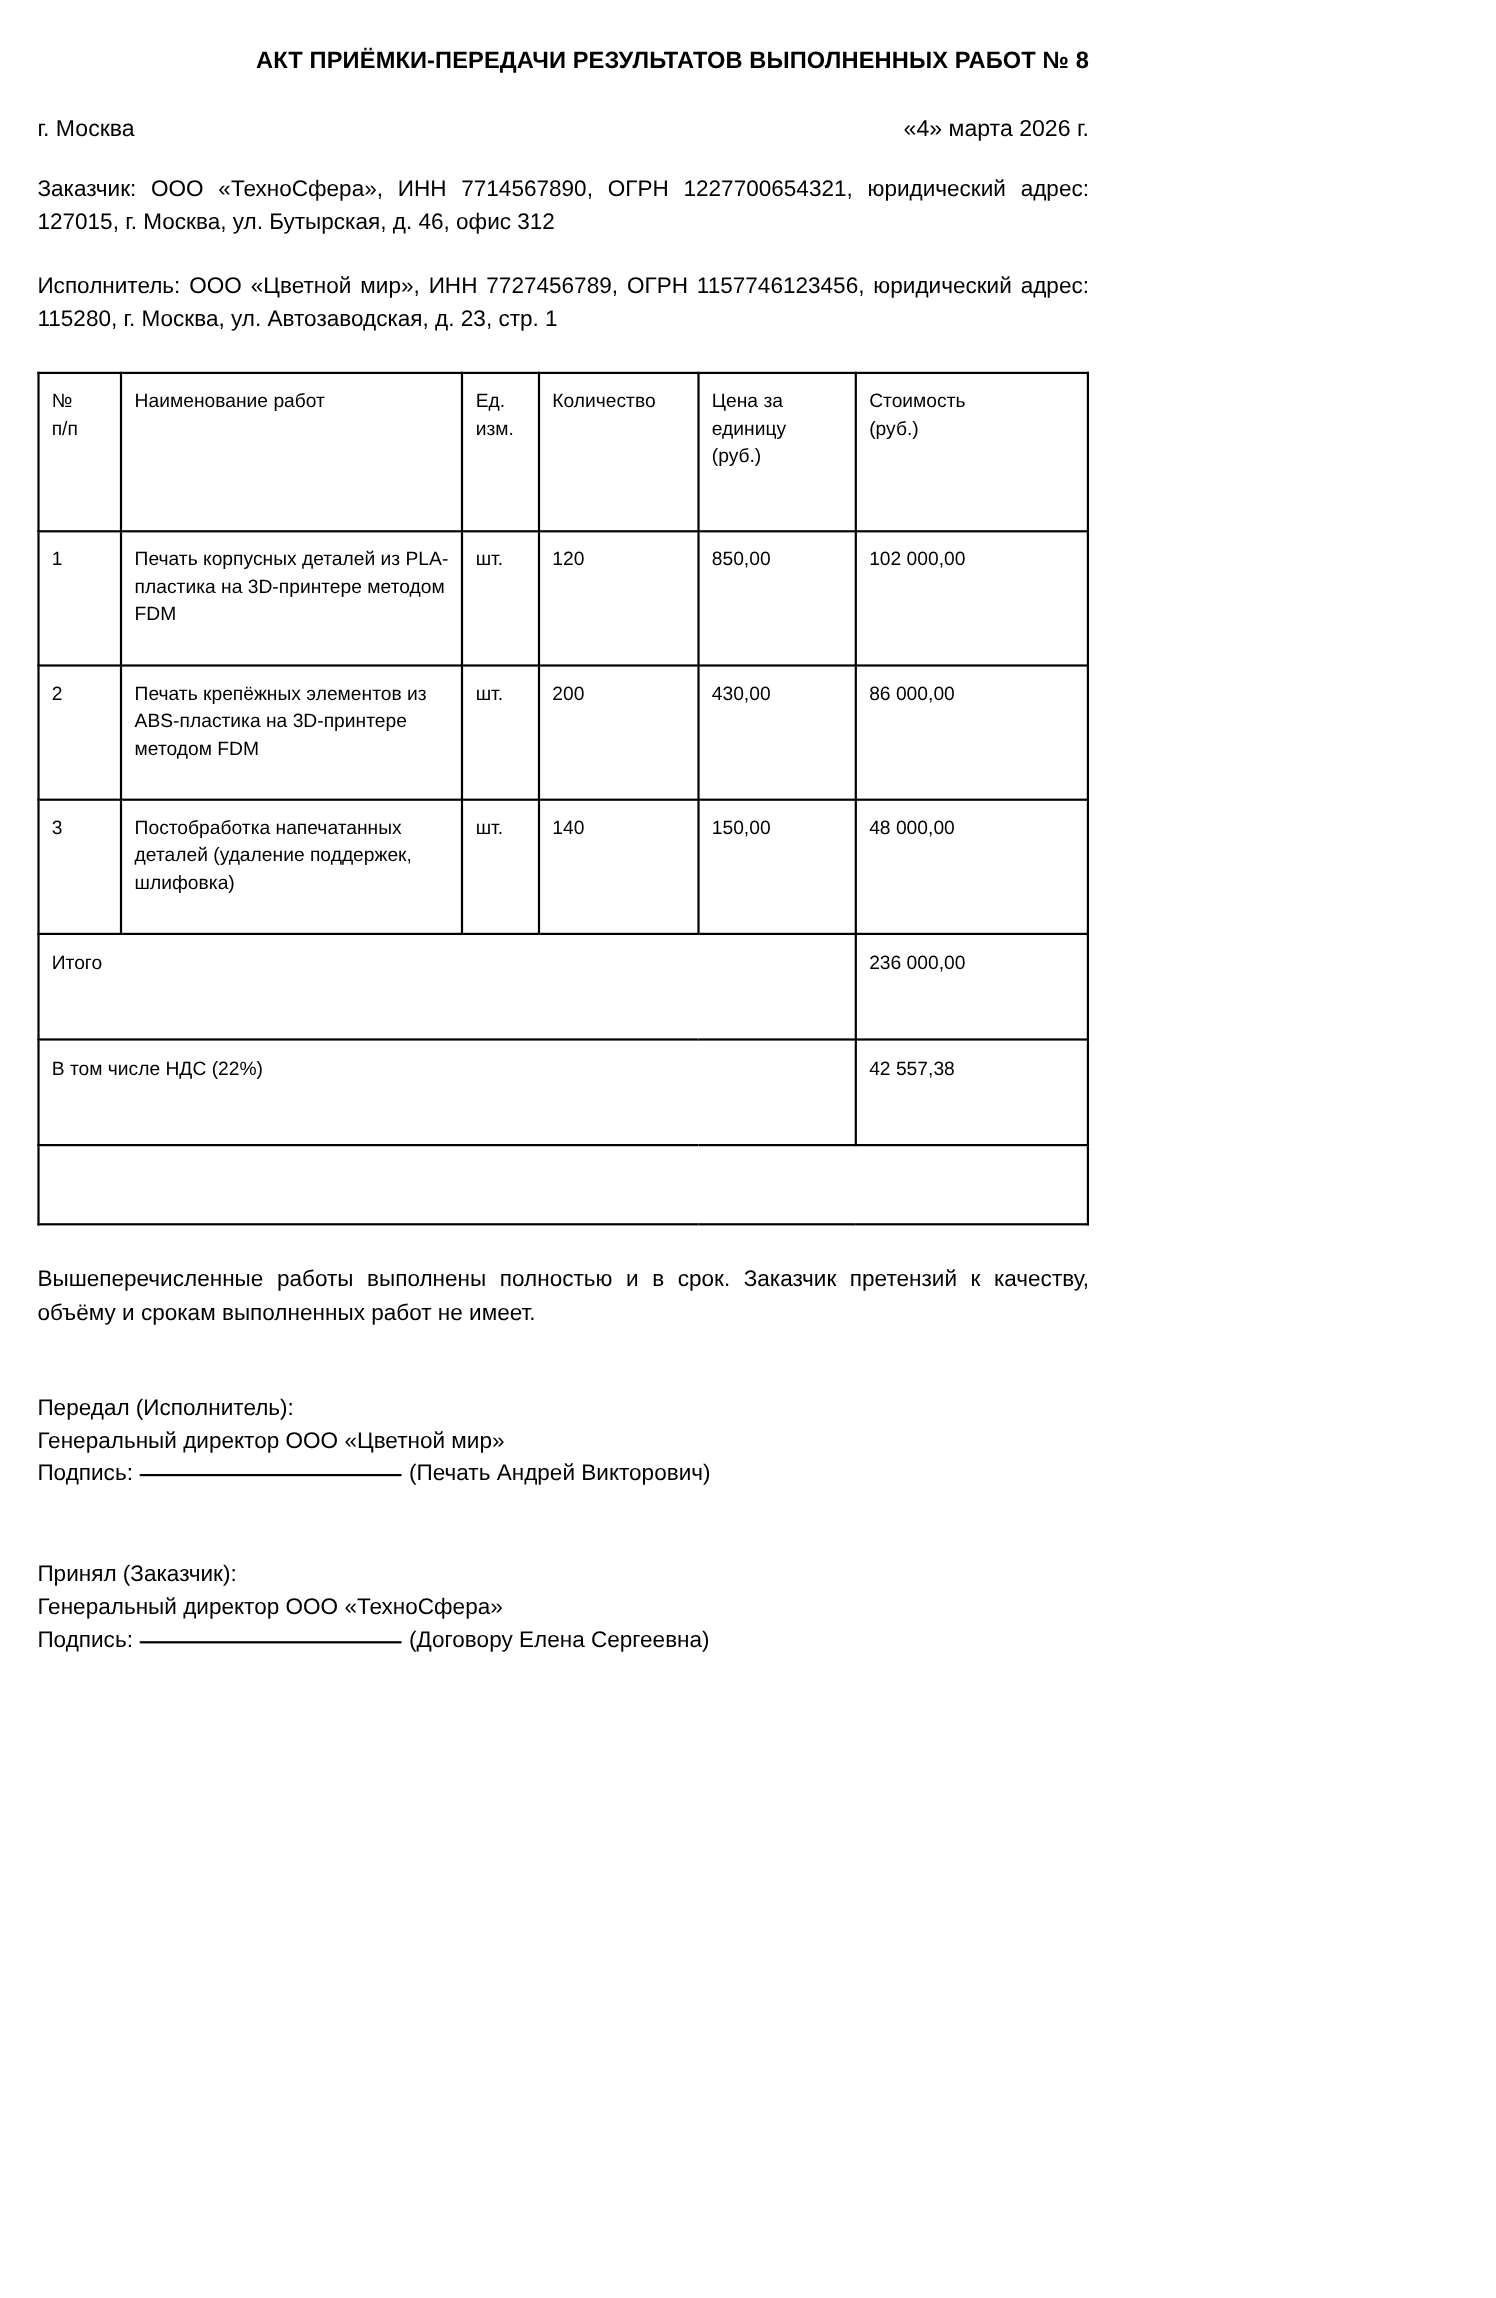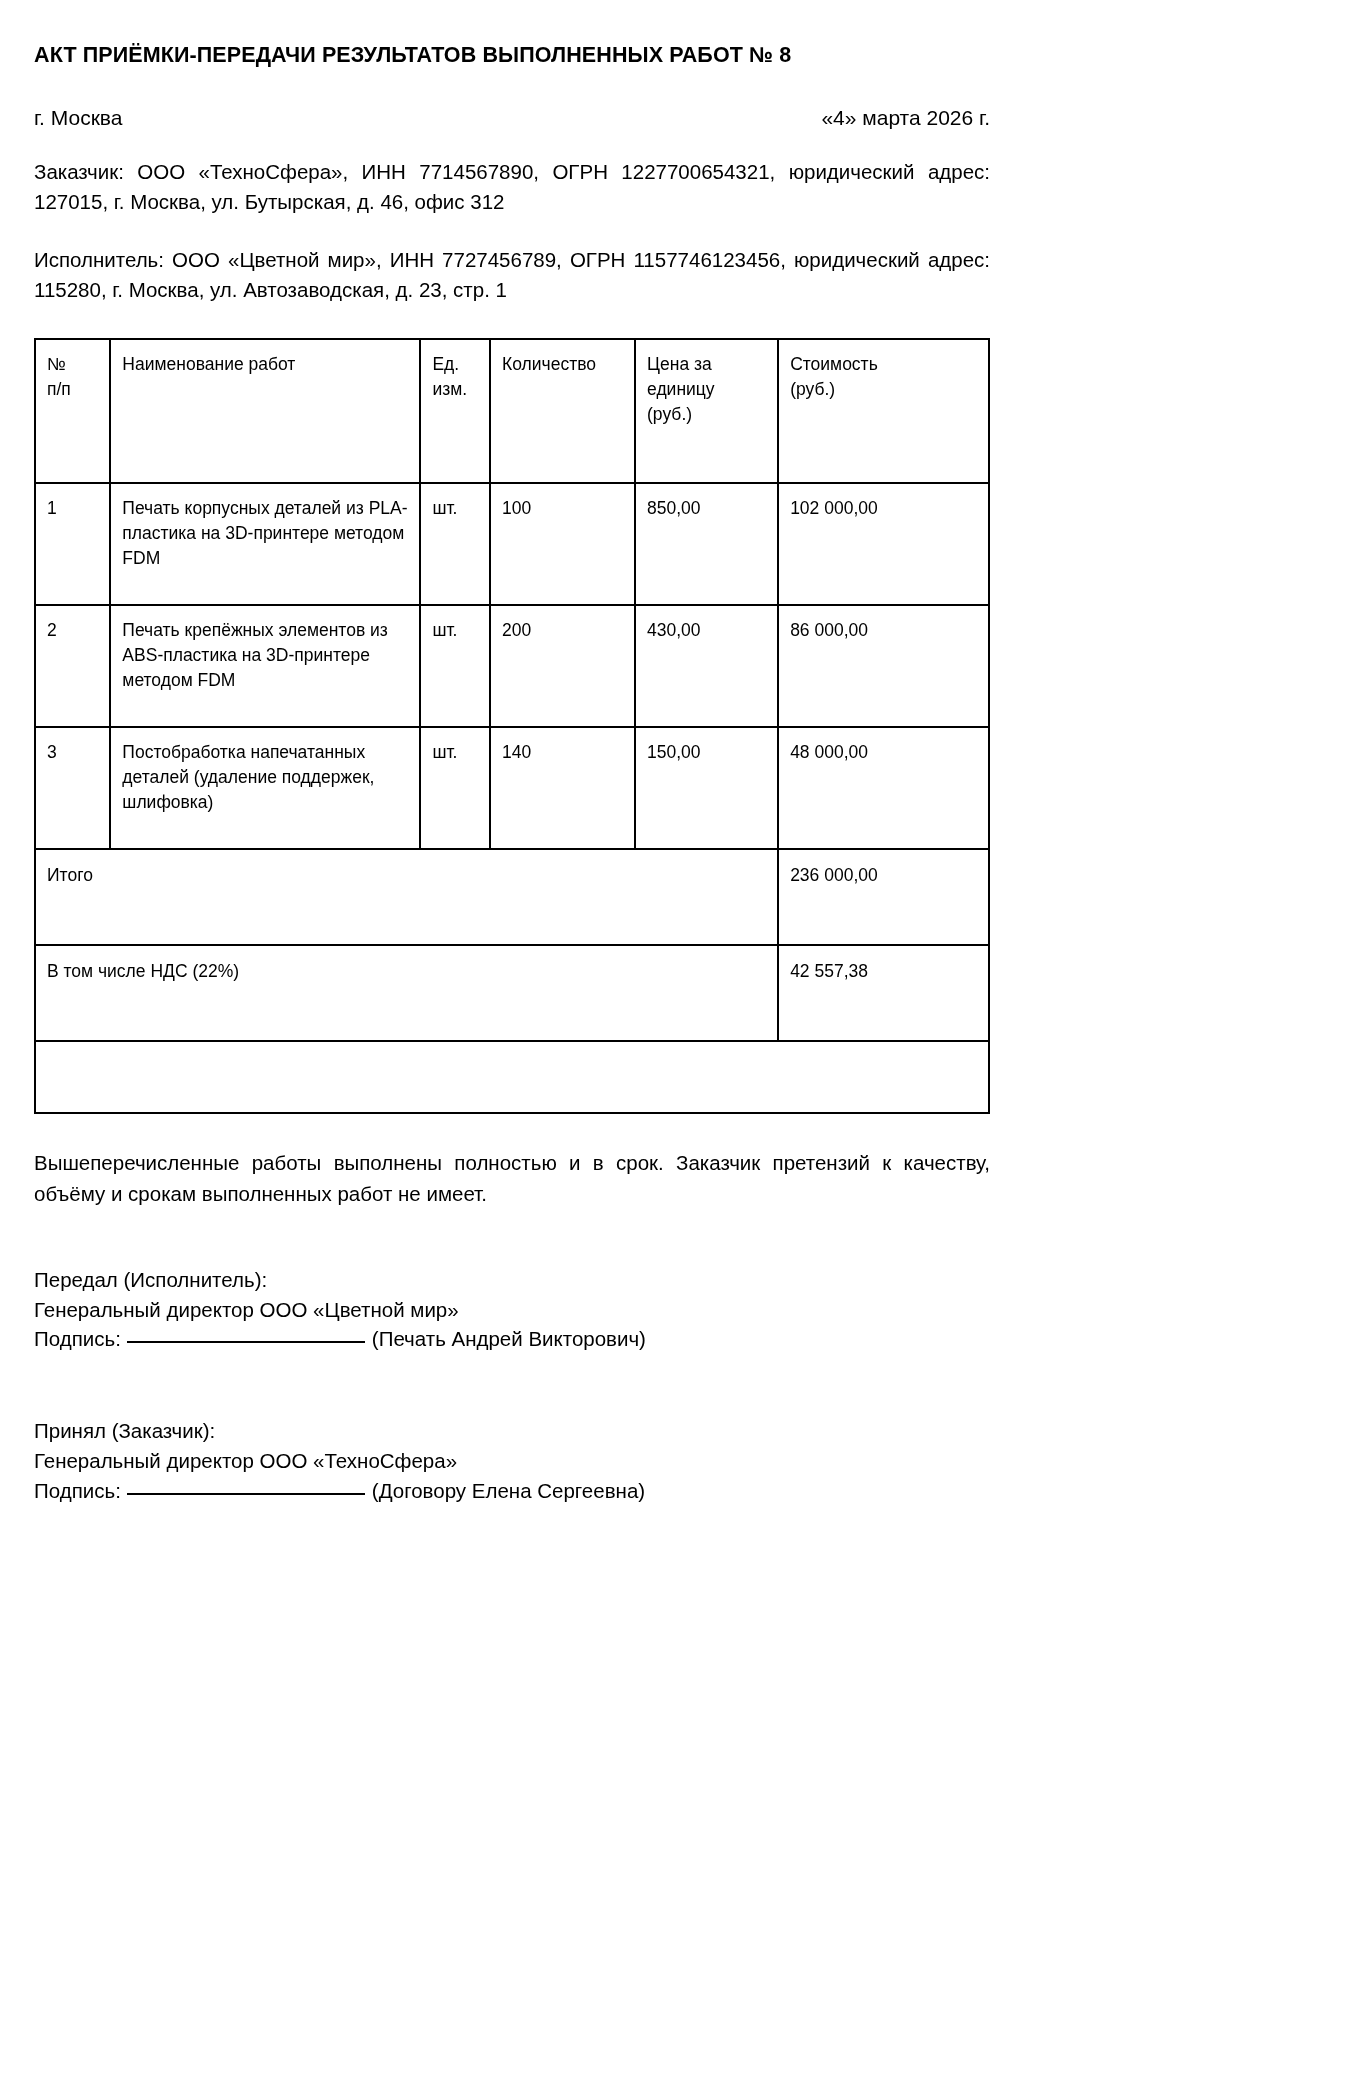--- a/index.html
+++ b/index.html
@@ -16,21 +16,21 @@
   }
   .page {
     width: 1360px;
     min-height: 2089px;
     background: #ffffff;
     box-sizing: border-box;
     padding: 34px 370px 20px 34px;
     position: relative;
   }
   .doc-title {
-    text-align: left;
+    text-align: right;
     font-weight: bold;
     font-size: 21.5px;
     line-height: 1.3;
     margin: 8px 0 0 0;
     letter-spacing: 0.1px;
   }
   .city-date-row {
     display: flex;
     justify-content: space-between;
     align-items: baseline;
@@ -160,21 +160,21 @@
           <span>Стоимость</span><br>
           <span>(руб.)</span>
         </th>
       </tr>
     </thead>
     <tbody>
       <tr>
         <td>1</td>
         <td>Печать корпусных деталей из PLA-пластика на 3D-принтере методом FDM</td>
         <td>шт.</td>
-        <td>100</td>
+        <td>120</td>
         <td>850,00</td>
         <td>102 000,00</td>
       </tr>
       <tr>
         <td>2</td>
         <td>Печать крепёжных элементов из ABS-пластика на 3D-принтере методом FDM</td>
         <td>шт.</td>
         <td>200</td>
         <td>430,00</td>
         <td>86 000,00</td>

